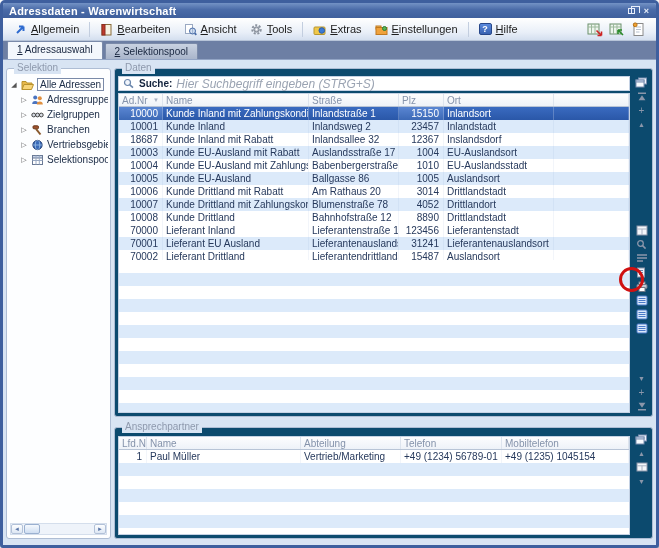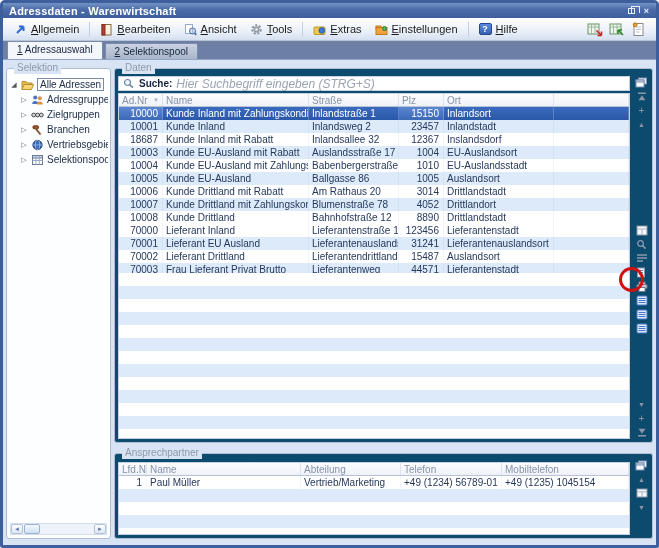--- a/index.html
+++ b/index.html
@@ -68,21 +68,21 @@
   .hscroll{
     position:absolute; left:3px; right:3px; bottom:3px; height:12px;
     background:#eef3fa; border:1px solid #d4deec; display:flex; align-items:center;
   }
   .hs-btn{ width:12px; height:10px; background:linear-gradient(#fdfeff,#dde7f4); border:1px solid #b2c1d8; color:#5a76a8; font-size:6px; display:flex; align-items:center; justify-content:center; border-radius:2px; }
   .hs-thumb{ width:16px; height:10px; background:linear-gradient(#f5f9fe,#cfdef2); border:1px solid #9ab0d0; border-radius:2px; margin-left:1px; }
   .hs-spacer{ flex:1; }
   
   .right-col{ flex:1; display:flex; flex-direction:column; gap:6px; min-width:0; }
   .daten-box{ flex:1; display:flex; flex-direction:column; padding:7px 22px 3px 3px; min-height:0; }
-  .contacts-box{ height:86px; flex:none; padding:8px 22px 3px 3px; display:flex; flex-direction:column; }
+  .contacts-box{ height:112px; flex:none; padding:8px 22px 3px 3px; display:flex; flex-direction:column; }
   
   .search-row{
     height:15px; flex:none; display:flex; align-items:center; gap:4px; padding:0 4px;
     background:#fff; border:1px solid #c5d2e4; margin-bottom:2px; font-size:10px;
   }
   .search-label{ font-weight:bold; color:#13233d; }
   .search-input{ flex:1; border:none; outline:none; background:transparent; font-family:"Liberation Sans",sans-serif; font-size:12px; font-style:italic; color:#333; }
   .search-input::placeholder{ color:#9aa3b2; font-style:italic; }
   
   .tbl{ flex:1; display:flex; flex-direction:column; background:#fff; border:1px solid #c5d2e4; min-height:0; }

